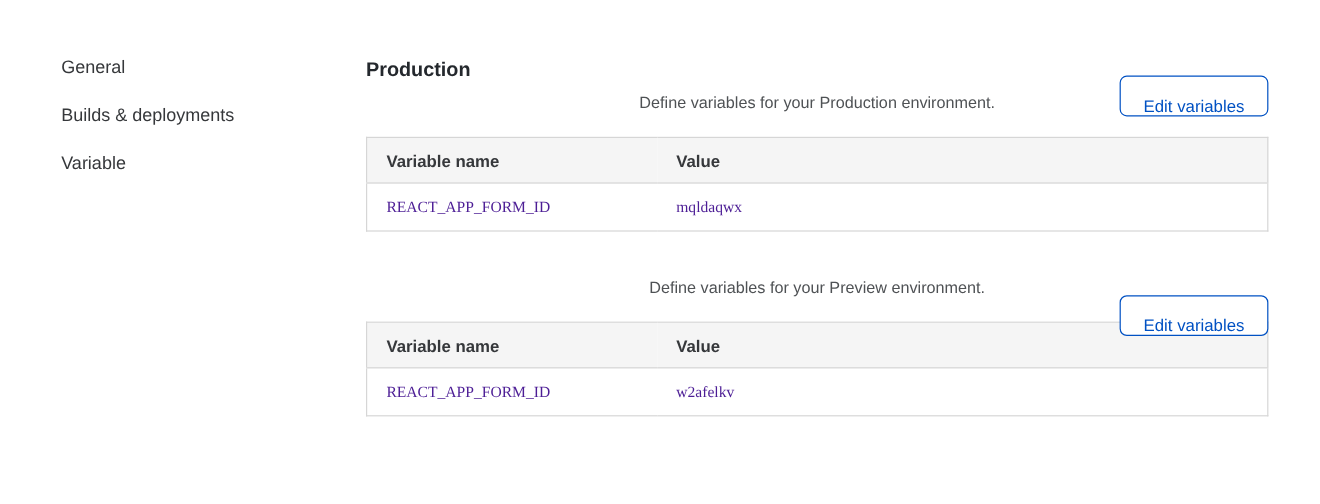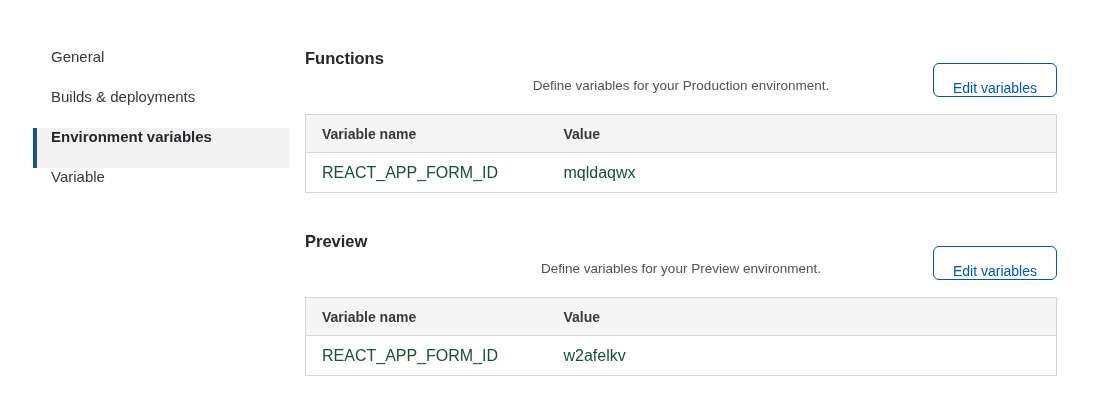--- a/index.html
+++ b/index.html
@@ -83,67 +83,63 @@
     text-align: left;
     padding: 0 0 0 16px;
     font-size: 14px;
     font-weight: bold;
     color: #36383b;
   }
   .var-table th.col-name, .var-table td.col-name { width: 242px; }
   .var-table td {
     height: 40px;
     padding: 0 0 0 16px;
-    font-family: Liberation Sans, sans-serif;
-    font-size: 16px;
-    color: #14532d;
+    font-family: Liberation Serif, serif;
+    font-size: 13px;
+    color: #4c1d95;
   }
 </style>
 </head>
 <body>
 
 <nav class="sidebar">
   <div class="nav-item">
     <span>General</span>
   </div>
   <div class="nav-item">
     <span>Builds &amp; deployments</span>
   </div>
-  <div class="nav-item active">
-    <span>Environment variables</span>
-  </div>
   <div class="nav-item">
     <span>Variable</span>
   </div>
 </nav>
 
 <main class="main">
 
   <section class="section">
-    <h2 class="section-title">Functions</h2>
+    <h2 class="section-title">Production</h2>
     <p class="section-desc">Define variables for your Production environment.</p>
     <button class="edit-btn">Edit variables</button>
     <table class="var-table">
       <thead>
         <tr>
           <th class="col-name">Variable name</th>
           <th class="col-value">Value</th>
         </tr>
       </thead>
       <tbody>
         <tr>
           <td class="col-name">REACT_APP_FORM_ID</td>
           <td class="col-value">mqldaqwx</td>
         </tr>
       </tbody>
     </table>
   </section>
 
   <section class="section">
-    <h2 class="section-title">Preview</h2>
     <p class="section-desc">Define variables for your Preview environment.</p>
     <button class="edit-btn">Edit variables</button>
     <table class="var-table">
       <thead>
         <tr>
           <th class="col-name">Variable name</th>
           <th class="col-value">Value</th>
         </tr>
       </thead>
       <tbody>

